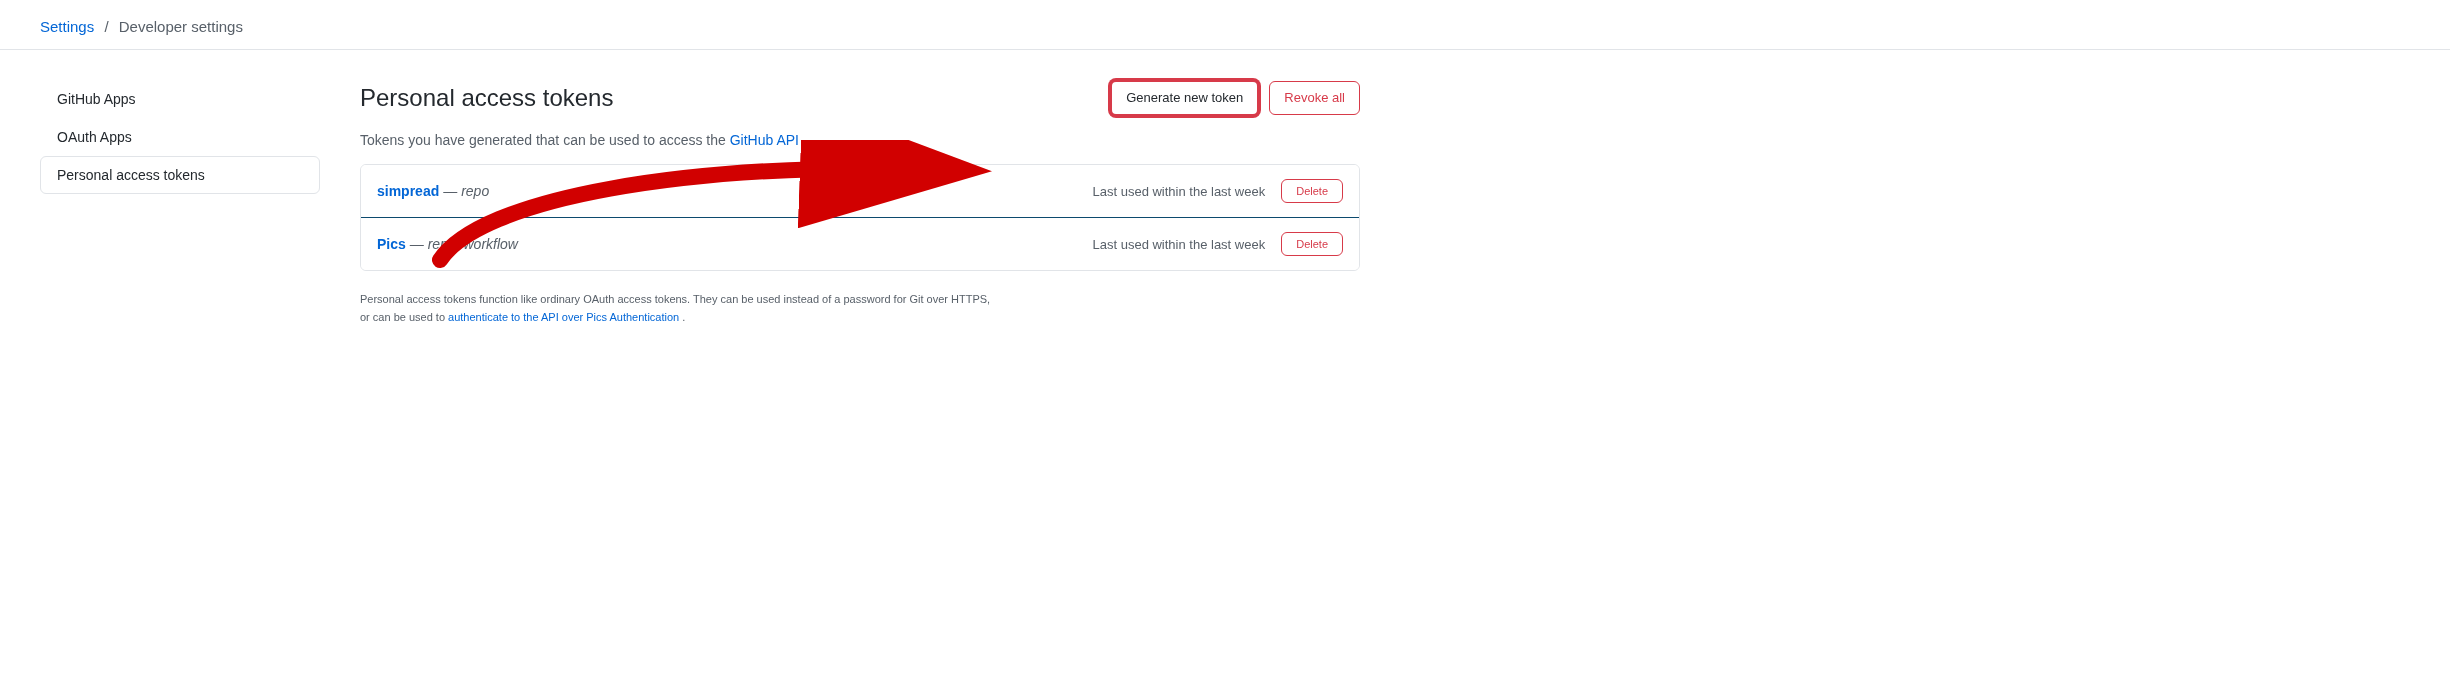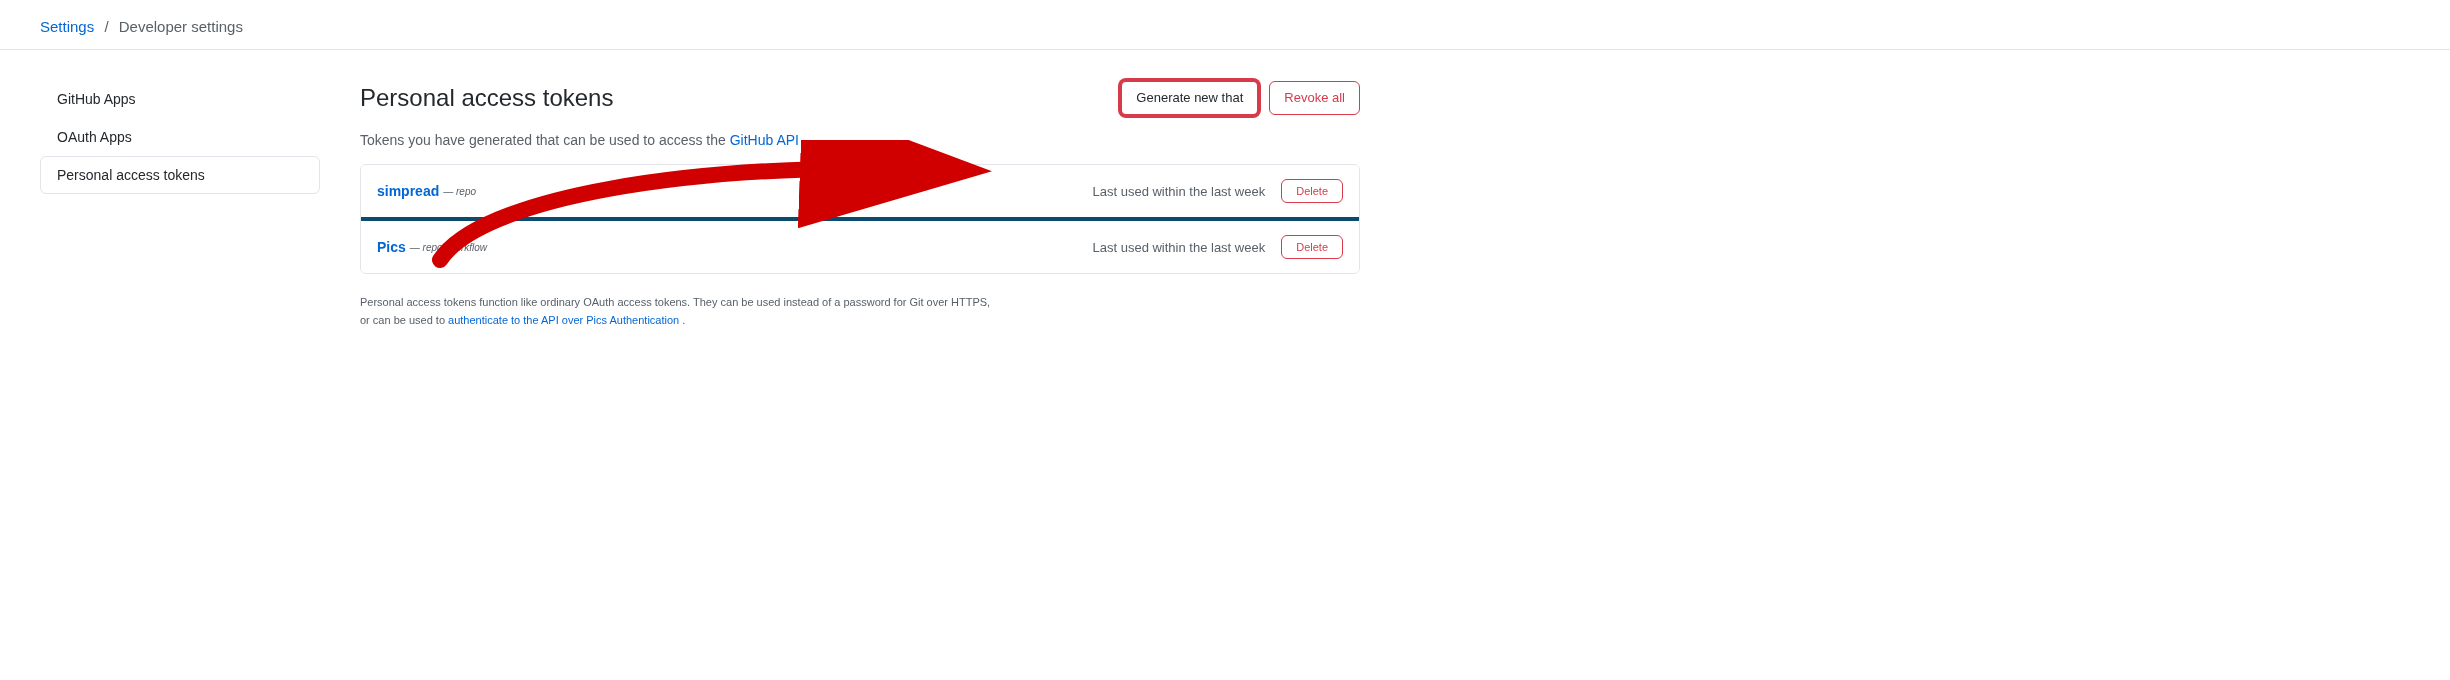--- a/index.html
+++ b/index.html
@@ -123,42 +123,42 @@
       border-radius: 6px;
       overflow: hidden;
       margin-bottom: 20px;
     }
 
     .token-row {
       display: flex;
       align-items: center;
       justify-content: space-between;
       padding: 14px 16px;
-      border-bottom: 4px solid #0c4a6e;
+      border-bottom: 1px solid #0c4a6e;
       background: #fff;
     }
     .token-row:last-child { border-bottom: none; }
 
     .token-info {
       display: flex;
       align-items: center;
       gap: 0;
     }
 
     .token-name {
       color: #0366d6;
       font-weight: 600;
       text-decoration: none;
       font-size: 14px;
     }
 
     .token-scopes {
       color: #586069;
       font-style: italic;
-      font-size: 10px;
+      font-size: 14px;
       margin-left: 4px;
       text-align: center;
     }
 
     .token-meta {
       display: flex;
       align-items: center;
       gap: 16px;
     }
 
@@ -210,21 +210,21 @@
       <a class="sidebar-item">GitHub Apps</a>
       <a class="sidebar-item">OAuth Apps</a>
       <a class="sidebar-item active">Personal access tokens</a>
     </nav>
 
     <div class="content">
 
       <div class="content-header">
         <h1 class="page-title">Personal access tokens</h1>
         <div class="header-actions">
-          <button class="btn btn-generate">Generate new that</button>
+          <button class="btn btn-generate">Generate new token</button>
           <button class="btn btn-revoke">Revoke all</button>
         </div>
       </div>
 
       <p class="description">
         <span>Tokens you have generated that </span>
         <span>can be used to access the </span>
         <a href="#">GitHub API</a>
         <span>.</span>
       </p>

